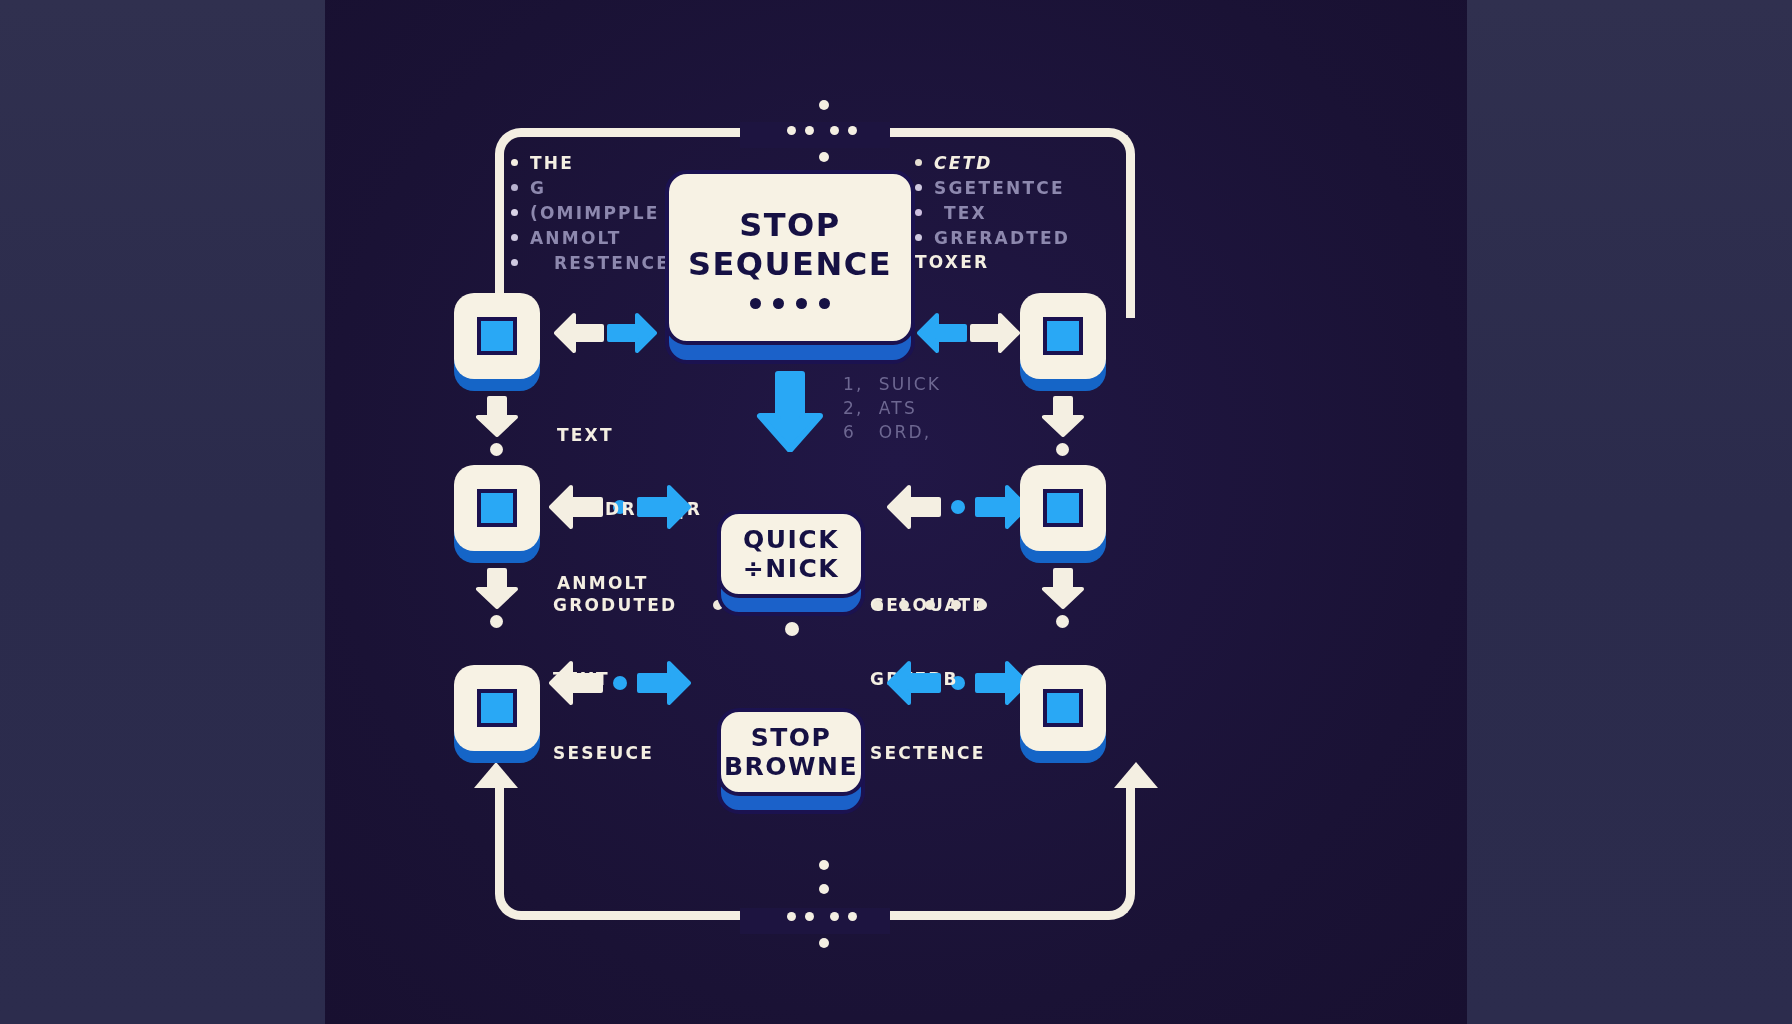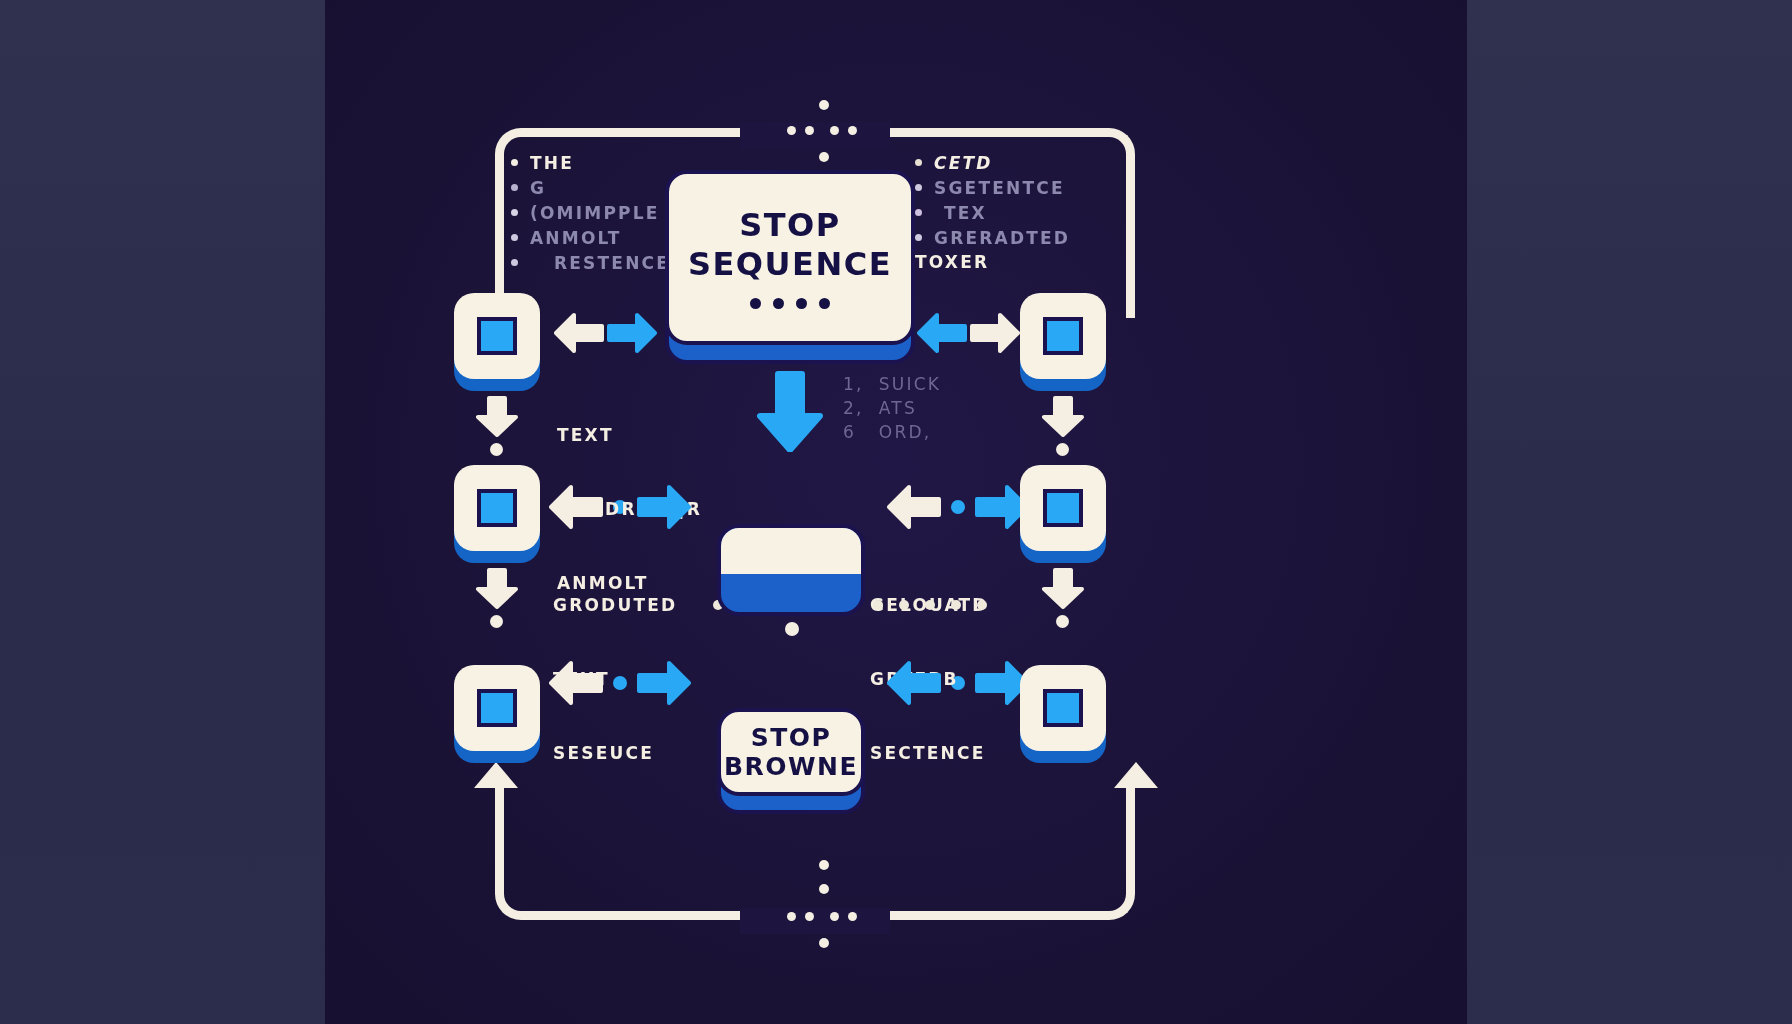--- a/index.html
+++ b/index.html
@@ -426,20 +426,24 @@
 
     <svg class="arrow-left" style="left:562px;top:483px;" width="54" height="48" viewBox="0 0 54 48">
       <path d="M2 24 L22 4 L22 16 L52 16 L52 32 L22 32 L22 44 Z" fill="#f4efe2" stroke="#f4efe2" stroke-width="4" stroke-linejoin="round"></path>
     </svg>
     <div class="dot" style="left:626px;top:500px;width:14px;height:14px;background:#29a8f5;"></div>
     <svg class="arrow-right" style="left:650px;top:483px;" width="54" height="48" viewBox="0 0 54 48">
       <path d="M52 24 L32 4 L32 16 L2 16 L2 32 L32 32 L32 44 Z" fill="#29a8f5" stroke="#29a8f5" stroke-width="4" stroke-linejoin="round"></path>
     </svg>
 
     <div class="card-shadow card-mid-shadow"></div>
+    <div class="card card-mid">
+      <div>QUICK</div>
+      <div>÷NICK</div>
+    </div>
 
     <div class="txt bold" style="left:228px;top:544px;">
       <div>GRODUTED</div>
       <div class="dim">TEXT</div>
       <div class="dim">SESEUCE</div>
     </div>
     <div class="txt bold" style="left:545px;top:544px;">
       <div>GELOUATD</div>
       <div class="dim">GRTERB</div>
       <div class="dim">SECTENCE</div>

